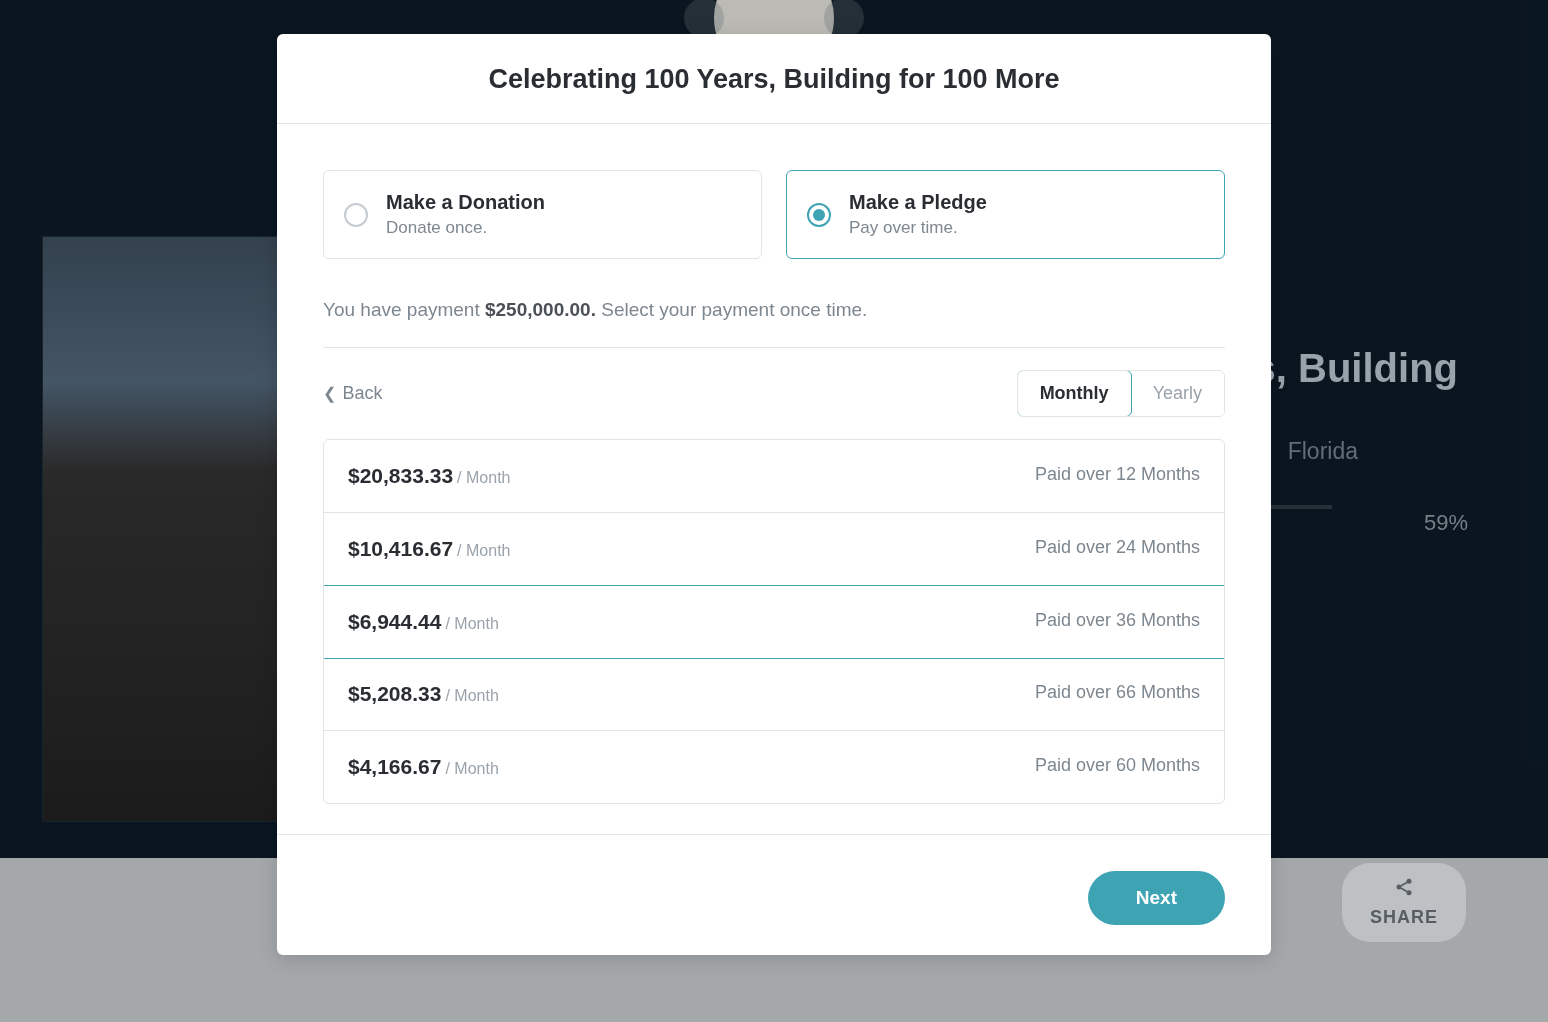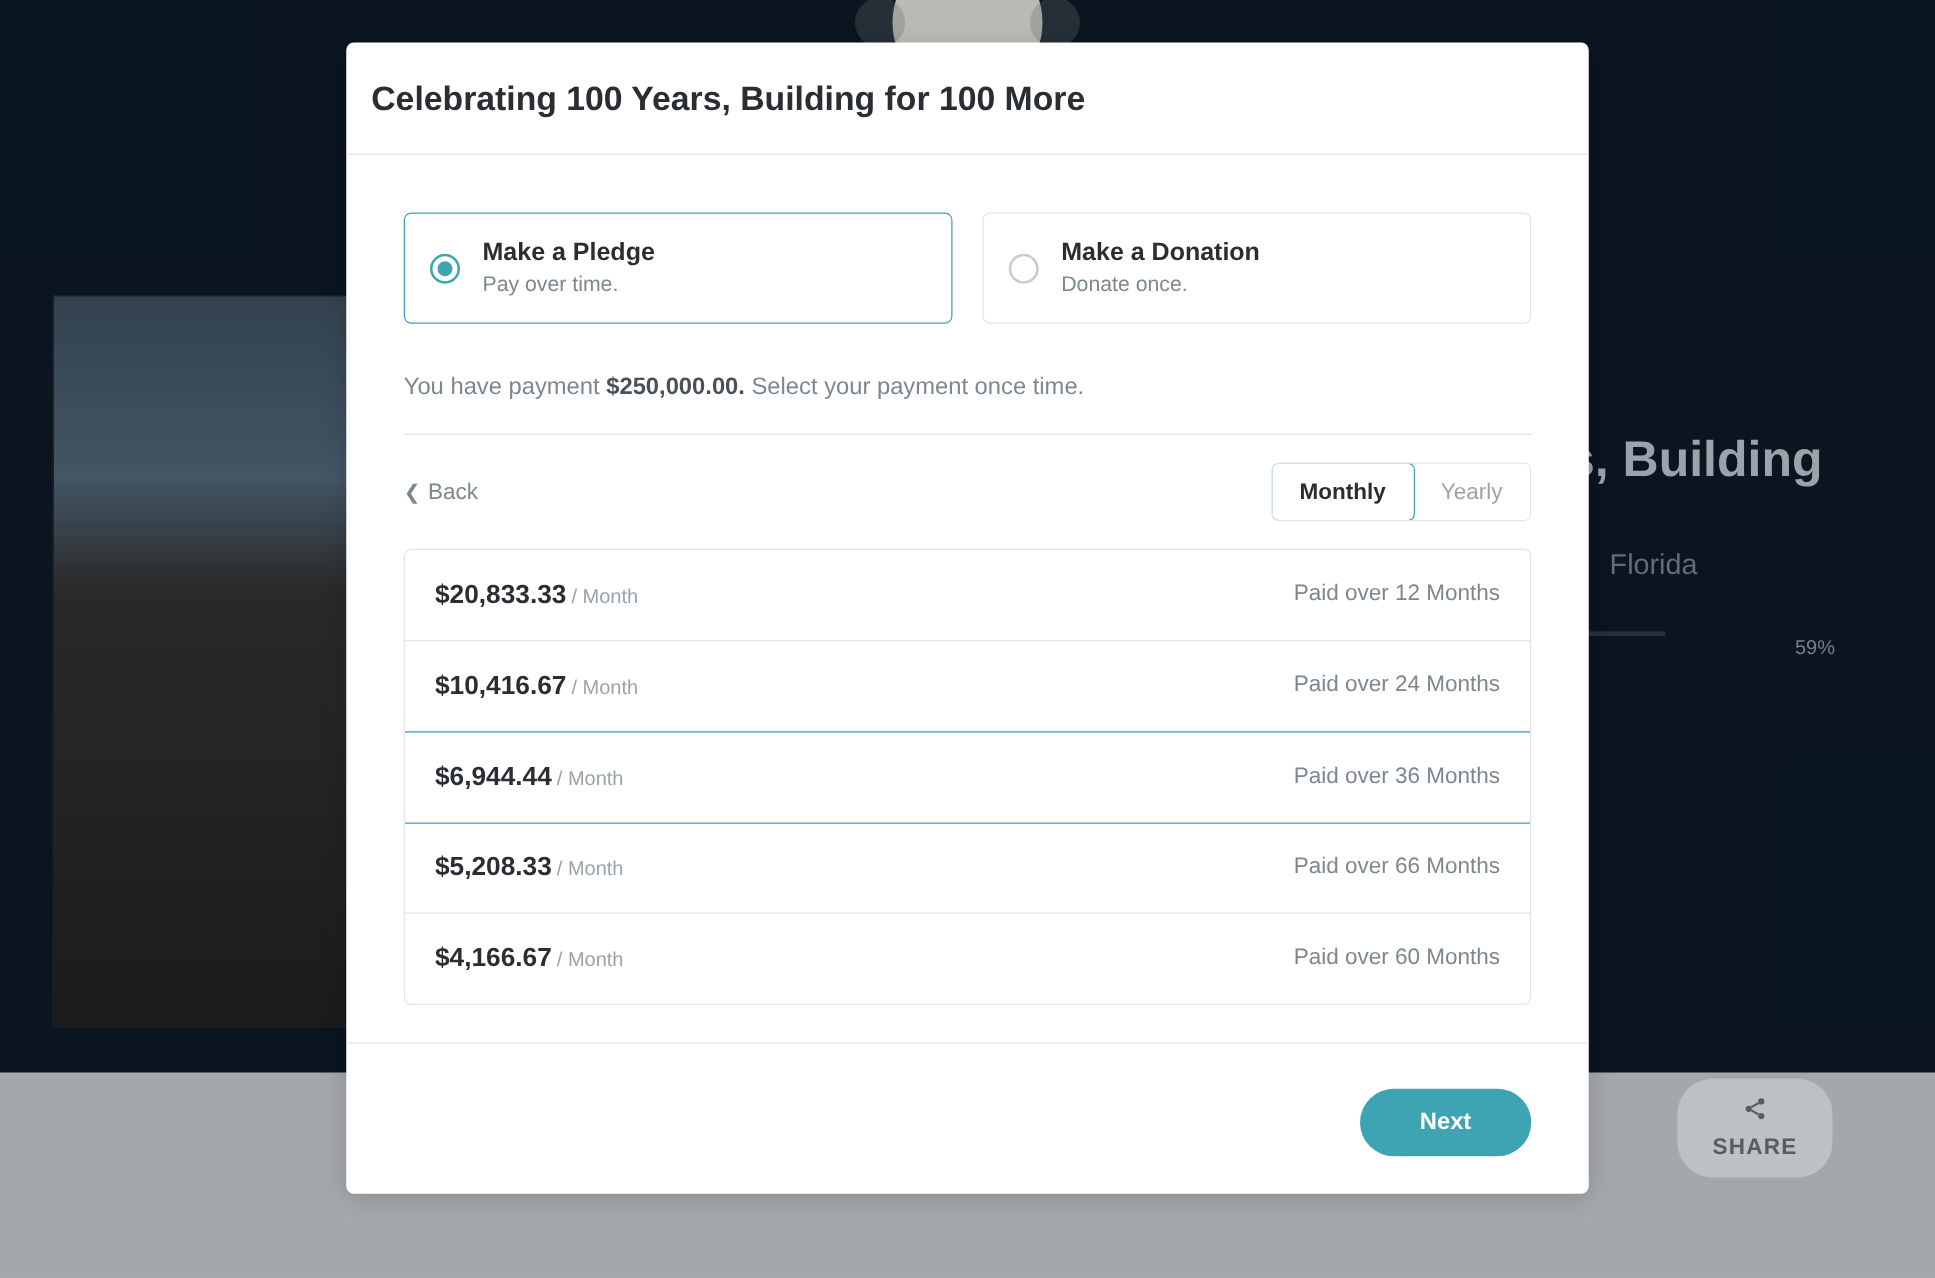--- a/index.html
+++ b/index.html
@@ -51,21 +51,21 @@
     .bg-image {
       position: absolute; top: 236px; left: 42px; width: 540px; height: 586px;
       border: 1px solid #2b333b;
       background:
         linear-gradient(180deg, #5b6c7c 0%, #7a91a6 25%, #4a3f36 40%, #2e231c 100%);
       opacity: .55;
     }
     
     .bg-title { position: absolute; top: 346px; right: 90px; color: #a3acb5; font-size: 40px; font-weight: 600; }
     .bg-subtitle { position: absolute; top: 438px; right: 190px; color: #677380; font-size: 23px; }
-    .bg-percent { position: absolute; top: 510px; right: 80px; color: #7d8790; font-size: 16px; }
+    .bg-percent { position: absolute; top: 510px; right: 80px; color: #7d8790; font-size: 22px; }
     .bg-bar { position: absolute; top: 505px; left: 1122px; width: 210px; height: 4px; background: #2a333c; }
 
     
     .bg-share {
       position: absolute; bottom: 80px; right: 82px;
       display: flex; align-items: center; gap: 10px;
       padding: 14px 28px; border-radius: 28px;
       background: #c9ccce; color: #5c6369;
       font-size: 18px; font-weight: 600; letter-spacing: 1px; flex-direction: column;
     }
@@ -75,21 +75,21 @@
     .bg-dim { position: absolute; inset: 0; background: rgba(0,0,0,.05); }
 
     
     .modal {
       position: absolute; top: 34px; left: 50%; transform: translateX(-50%);
       width: 994px; background: #fff; border-radius: 6px;
       box-shadow: var(--shadow);
       display: flex; flex-direction: column;
     }
     .modal-title {
-      padding: 30px 20px 28px;
+      text-align: center; padding: 30px 20px 28px;
       font-size: 27px; font-weight: 700; color: var(--text-dark);
       border-bottom: 1px solid var(--border);
     }
 
     .modal-body { padding: 46px 46px 30px; }
 
     
     .type-row { display: flex; gap: 24px; }
     .type-card {
       flex: 1; display: flex; align-items: center; gap: 18px;
@@ -170,34 +170,34 @@
   <div class="bg-dim"></div>
 </div>
 
 <div class="modal">
 
   <div class="modal-title">Celebrating 100 Years, Building for 100 More</div>
 
   <div class="modal-body">
 
     <div class="type-row">
+      <div class="type-card">
+        <span class="radio"></span>
+        <div>
+          <div class="title">Make a Donation</div>
+          <div class="sub">Donate once.</div>
+        </div>
+      </div>
       <div class="type-card selected">
         <span class="radio"></span>
         <div>
           <div class="title">Make a Pledge</div>
           <div class="sub">Pay over time.</div>
         </div>
       </div>
-      <div class="type-card">
-        <span class="radio"></span>
-        <div>
-          <div class="title">Make a Donation</div>
-          <div class="sub">Donate once.</div>
-        </div>
-      </div>
     </div>
 
     <div class="pledge-line">
       <span>You have payment </span><span class="amt">$250,000.00.</span><span> Select your payment once time.</span>
     </div>
 
     <div class="hr"></div>
 
     <div class="nav-row">
       <div class="back-link">

